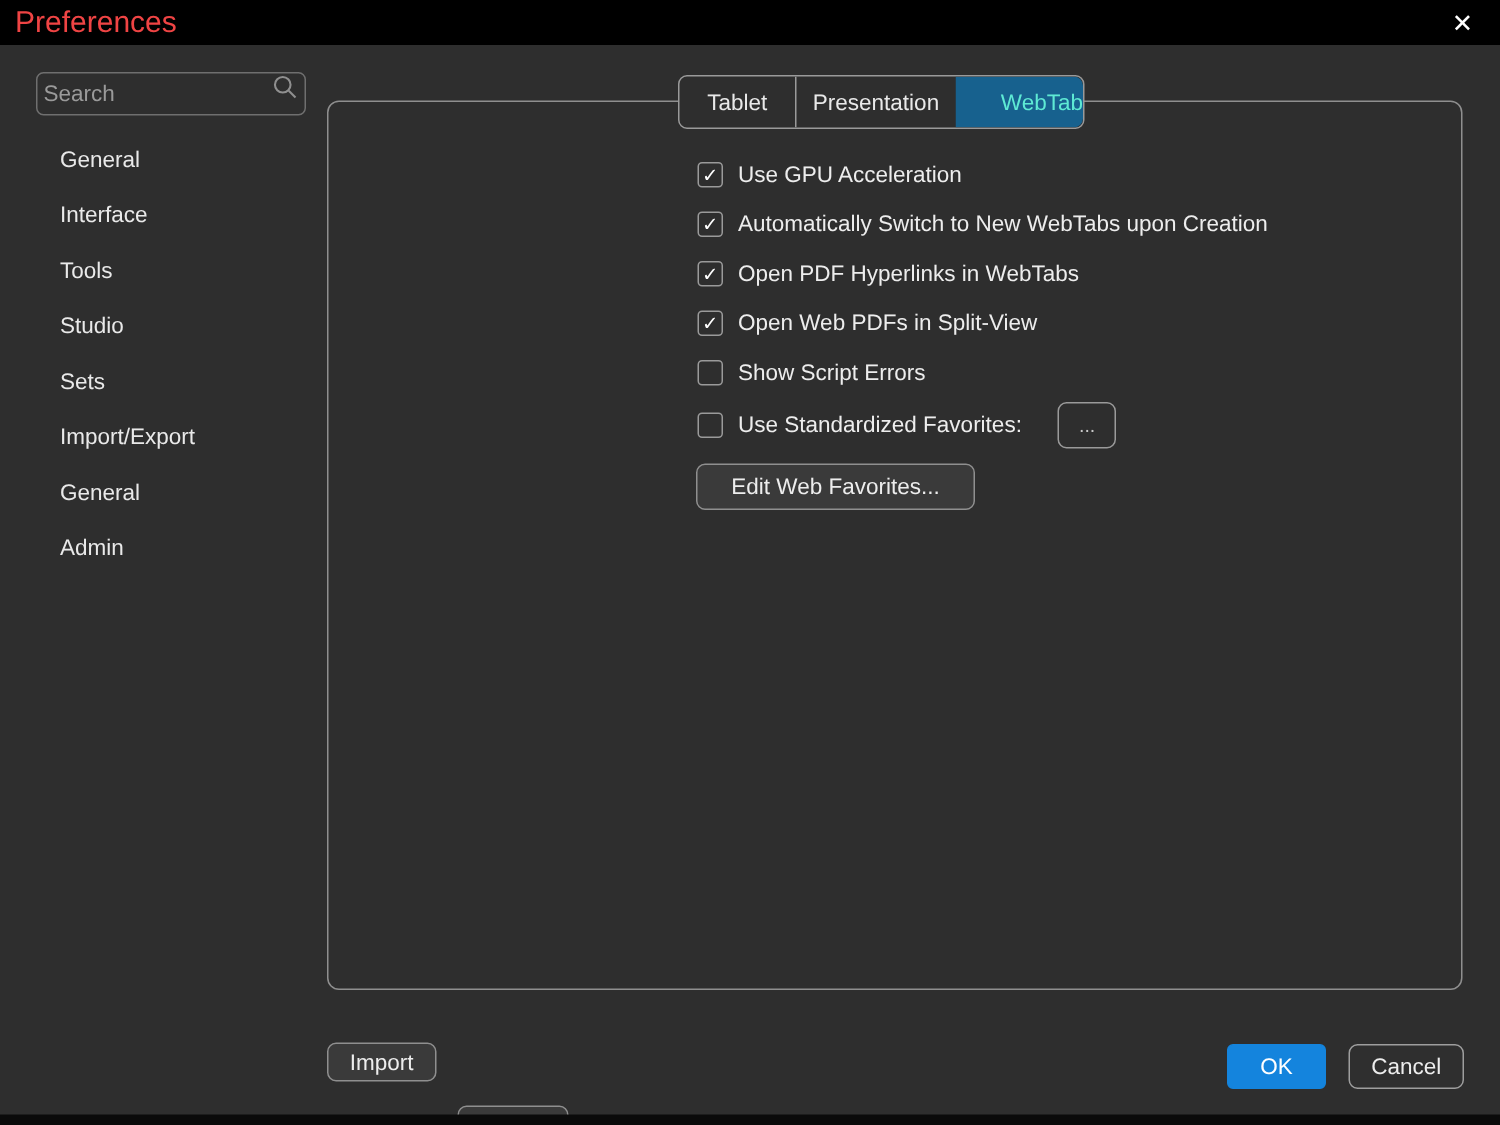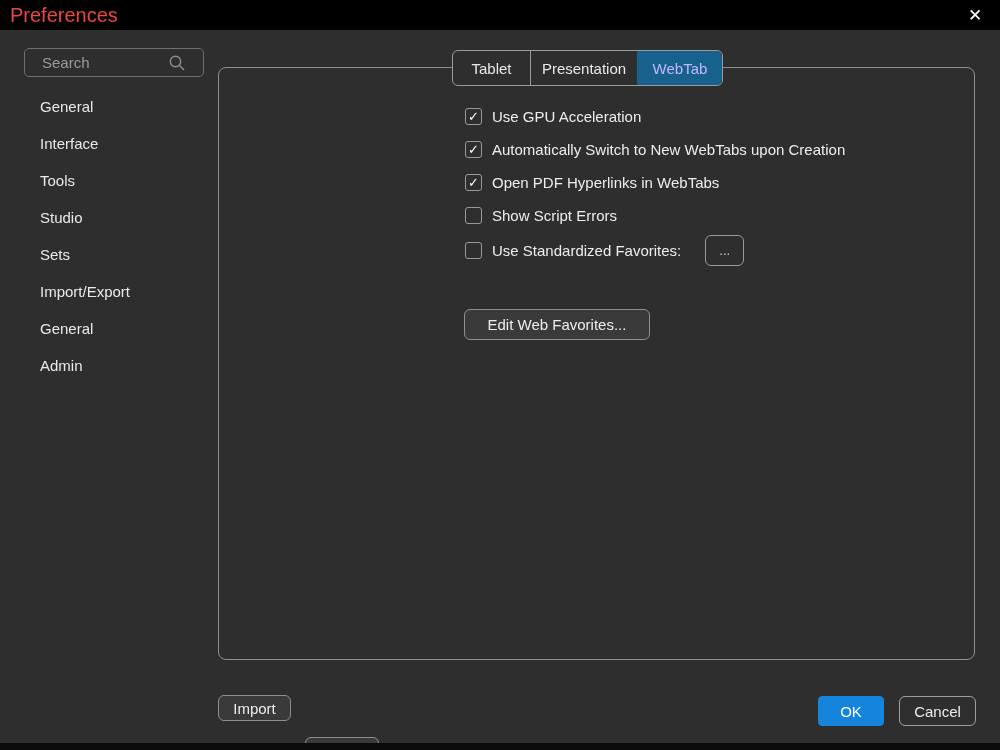--- a/index.html
+++ b/index.html
@@ -22,21 +22,21 @@
     color:#fff; font-size:17px; font-weight:300;
     display:flex; align-items:center; justify-content:center; cursor:default;
   }
   .bottom-strip {
     position:absolute; left:0; bottom:0; width:1000px; height:7px; background:#0a0a0a;
   }
   
   .search-box {
     position:absolute; left:24px; top:48px; width:180px; height:29px;
     border:1px solid #6f6f6f; border-radius:5px;
-    display:flex; align-items:center; padding:0 17px;
+    display:flex; padding:0 4px;
   }
   .search-box input {
     flex:1; background:transparent; border:none; outline:none;
     color:#dcdcdc; font-size:15px; font-family:"Liberation Sans", sans-serif; min-width:0;
   }
   .search-box input::placeholder { color:#9a9a9a; }
   .search-box svg { flex:0 0 auto; }
   
   .nav { position:absolute; left:24px; top:88px; width:138px; }
   .nav-item {
@@ -59,22 +59,23 @@
   }
   .tab {
     display:flex; align-items:center; justify-content:center;
     font-size:15px; color:#e9e9e9; cursor:default;
   }
   .tab + .tab { border-left:1px solid #9a9a9a; }
   .tab.t0 { width:77px; }
   .tab.t1 { width:107px; }
   .tab.t2 { width:85px; }
   .tab.selected {
-    background:#17618e; color:#c4b5fd; border-left-color:transparent;
+    background:#17618e; color:#5eead4; border-left-color:transparent;
     border-radius:0 6px 6px 0;
+    justify-content:flex-end;
   }
   
   .rows { position:absolute; left:465px; top:100px; }
   .row { height:33px; display:flex; align-items:center; }
   .row.tall { height:37px; }
   .checkbox {
     width:17px; height:17px; border:1px solid #9a9a9a; border-radius:3px;
     display:flex; align-items:center; justify-content:center;
     color:#fff; font-size:13px; flex:0 0 auto; cursor:default;
   }
@@ -171,20 +172,24 @@
   </div>
   <div class="row">
     <span class="checkbox checked"></span>
     <span class="lbl">Automatically Switch to New WebTabs upon Creation</span>
   </div>
   <div class="row">
     <span class="checkbox checked"></span>
     <span class="lbl">Open PDF Hyperlinks in WebTabs</span>
   </div>
   <div class="row">
+    <span class="checkbox checked"></span>
+    <span class="lbl">Open Web PDFs in Split-View</span>
+  </div>
+  <div class="row">
     <span class="checkbox"></span>
     <span class="lbl">Show Script Errors</span>
   </div>
   <div class="row tall">
     <span class="checkbox"></span>
     <span class="lbl">Use Standardized Favorites:</span>
     <button class="dots-btn">...</button>
   </div>
 </div>
 

